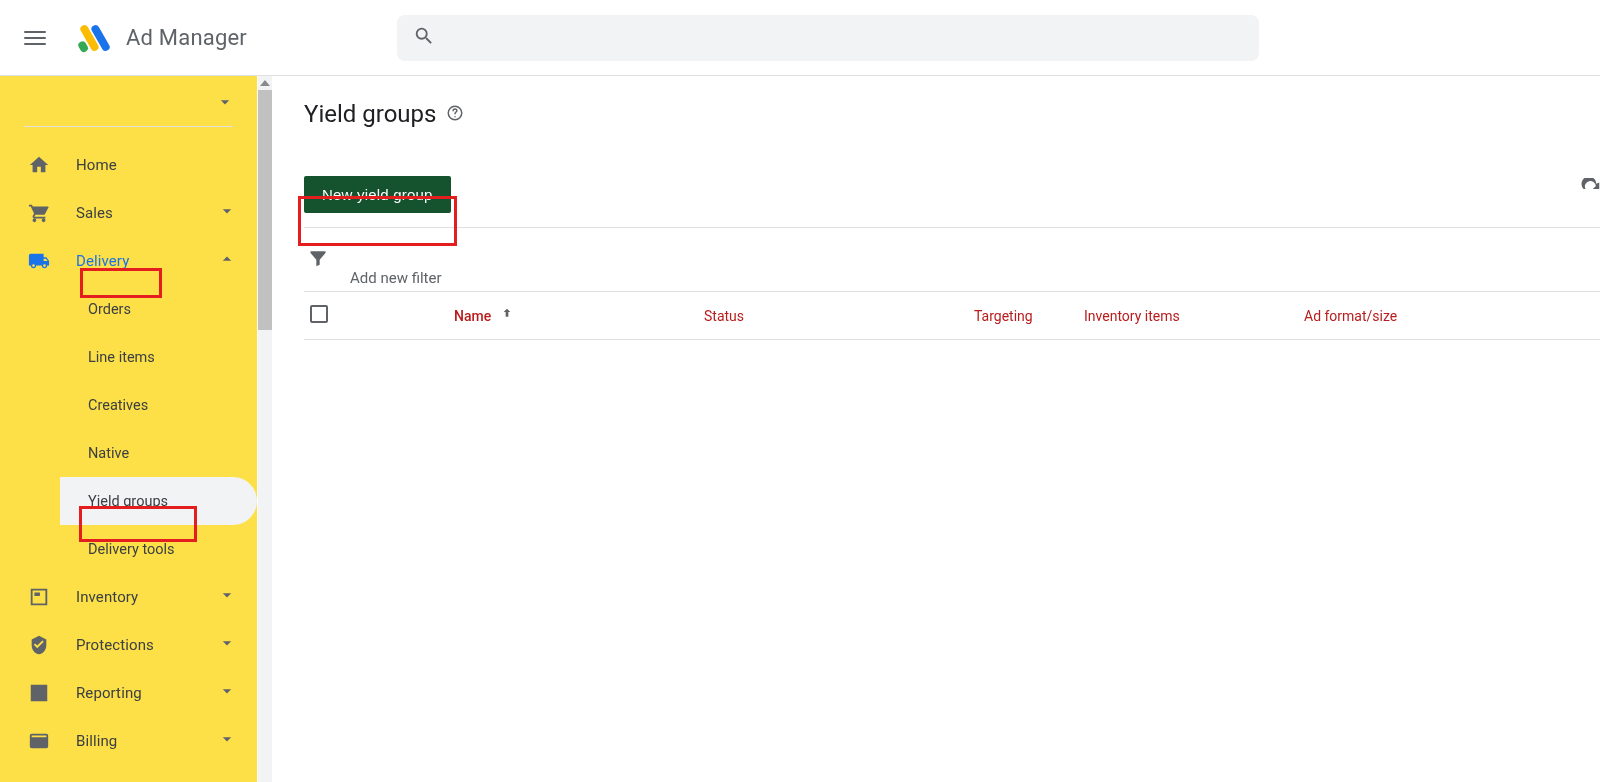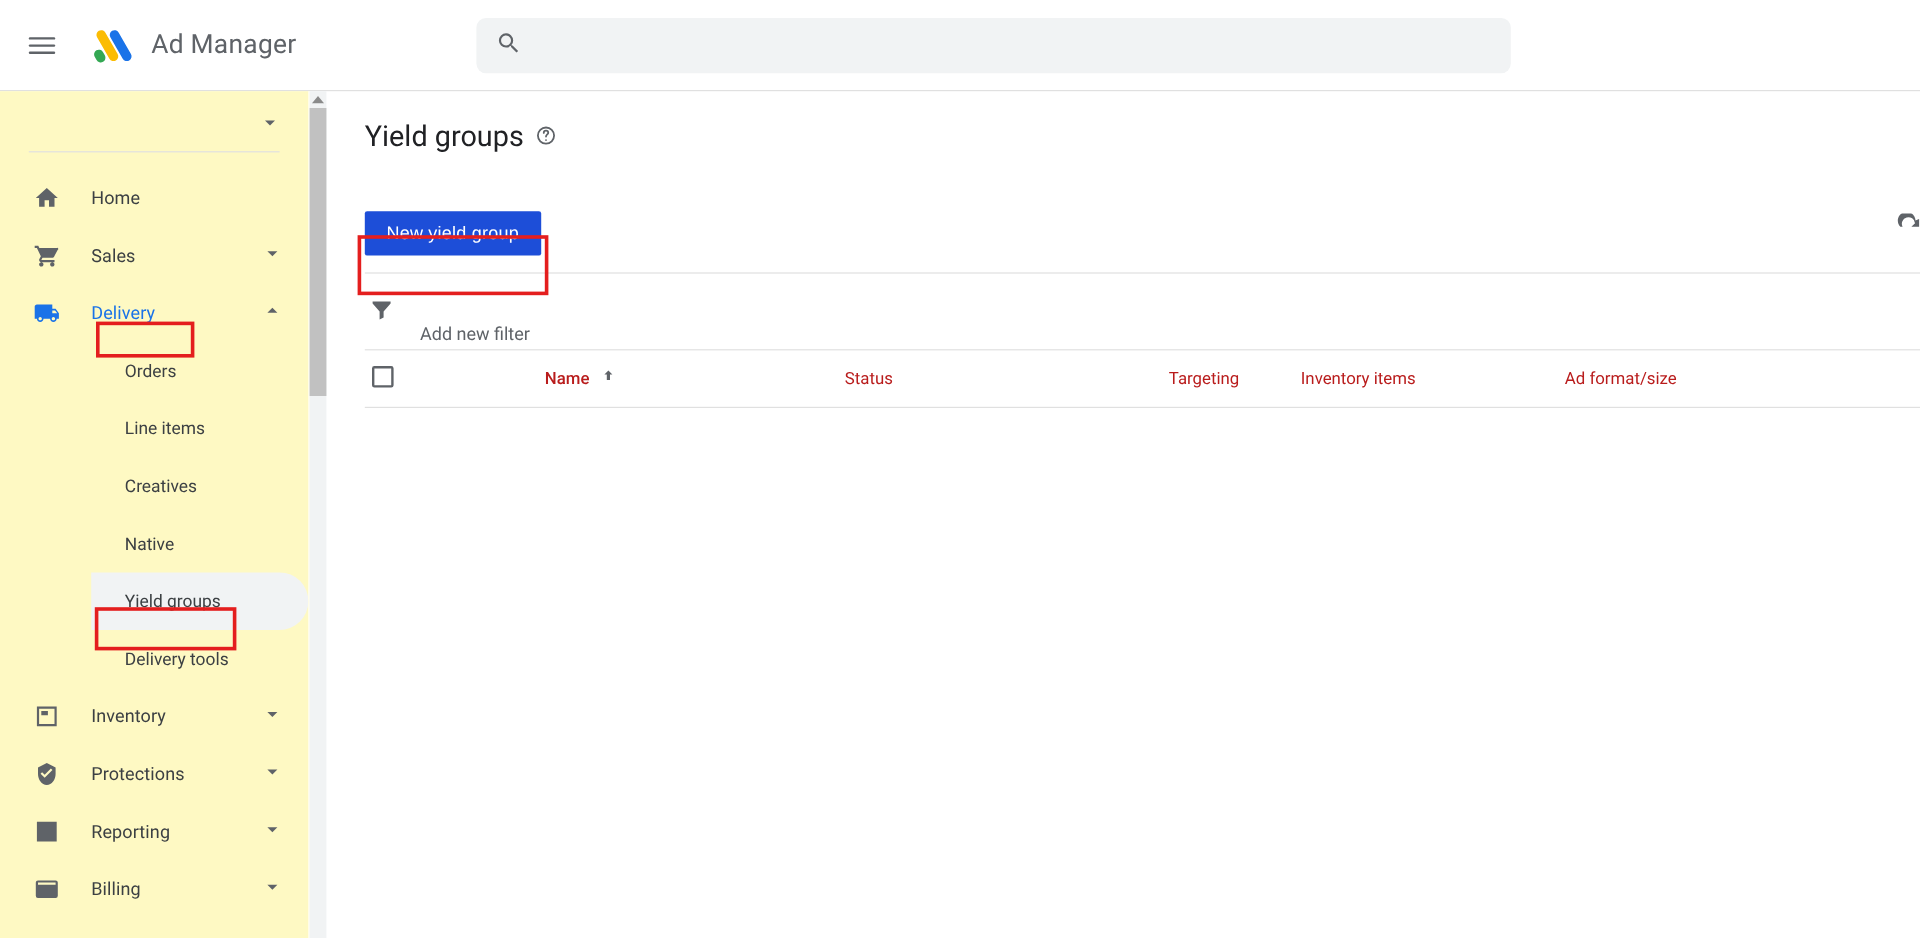--- a/index.html
+++ b/index.html
@@ -46,21 +46,21 @@
     margin-left:14px; font-size:16px; color:#5f6368; flex:1;
   }
 
   
   .sidebar {
     position:absolute;
     left:0; top:76px;
     width:258px;
     height: calc(100% - 76px);
     overflow-y:auto;
-    background:#fef9c3;
+    background:#fde047;
     border-right:1px solid #fff;
   }
   .sidebar .top-chevron{
     display:flex; justify-content:flex-end; padding:16px 22px 10px;
   }
   .sidebar hr{
     border:none; border-top:1px solid #e0e0e0;
     margin:0 24px 14px 24px;
   }
   .nav-item{
@@ -71,21 +71,21 @@
     position:relative;
   }
   .nav-item .nav-icon{ width:28px; display:flex; }
   .nav-item .nav-icon svg{ width:22px; height:22px; fill:#5f6368; }
   .nav-item.active .nav-icon svg{ fill:#1a73e8; }
   .nav-item .nav-label{ margin-left:20px; font-size:15px; color:#3c4043; letter-spacing:.1px; }
   .nav-item.active .nav-label{ color:#1a73e8;margin-left:20px; }
   .nav-item .chevron{ margin-left:auto; }
   .nav-sub{
     display:block;
-    padding-left:76px;
+    padding-left:60px;
   }
   .nav-sub .sub-item{
     display:flex; align-items:center;
     height:48px;
     padding:0 16px 0 28px;
     font-size:14.5px;
     color:#3c4043;
     cursor:pointer;
     border-radius:0 24px 24px 0;
   }
@@ -127,21 +127,21 @@
     padding:24px 0 0 32px;
     overflow:hidden;
   }
   .page-title{
     display:flex; align-items:center; gap:10px;
     font-size:24px; font-weight:400; color:#202124;
     margin-bottom:48px;
   }
   .help-circle svg{ width:18px;height:18px; }
   .new-button{
-    background:#1d4ed8;
+    background:#14532d;
     color:#fff;
     font-size:15px;
     font-weight:500;
     border:none;
     padding:10px 18px;
     border-radius:2px;
     cursor:pointer;
     letter-spacing:.2px;
   }
   .toolbar{ display:flex; align-items:center; margin-bottom:14px; position:relative; }

